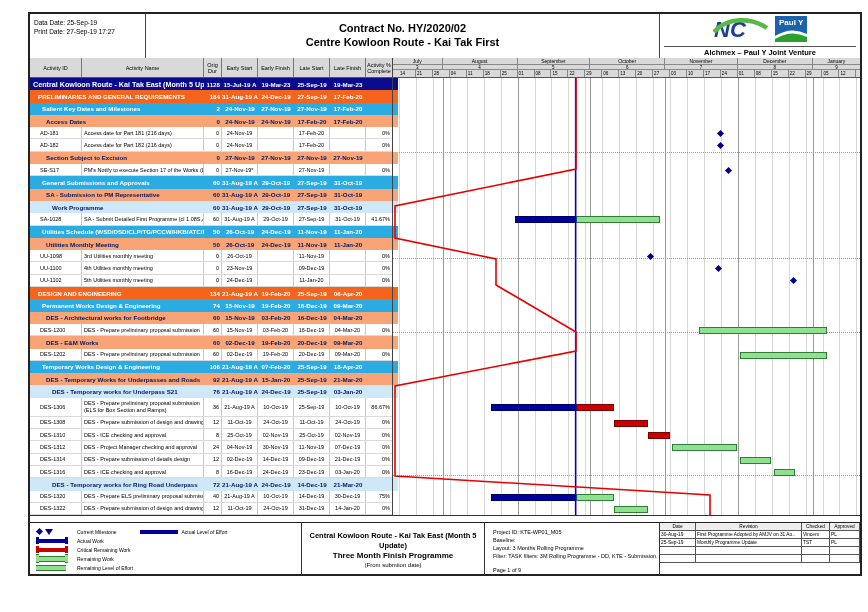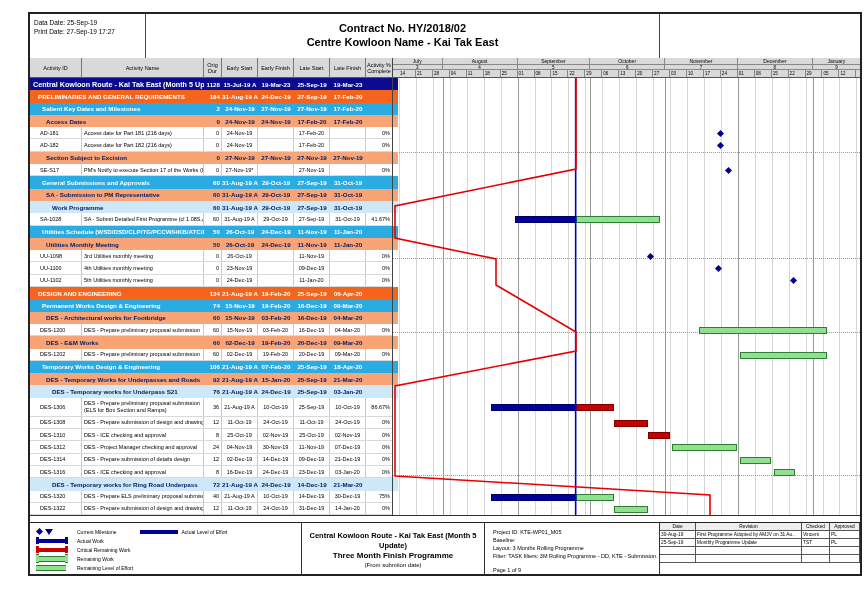--- a/index.html
+++ b/index.html
@@ -84,22 +84,41 @@
 
 <div class="canvas">
   <div class="sheet">
 
     <div class="hdr">
       <div class="dates">
         <div>Data Date: 25-Sep-19</div>
         <div>Print Date: 27-Sep-19 17:27</div>
       </div>
       <div class="titlebox">
-        <div class="t1">Contract No. HY/2018/02</div>
-        <div class="t2">Centre Kowloon Name - Kai Tak East</div>
+        <div class="t1">Contract No. HY/2020/02</div>
+        <div class="t2">Centre Kowloon Route - Kai Tak First</div>
+      </div>
+      <div class="logobox">
+        <div class="logos">
+          <span>
+            <svg width="56" height="26" viewBox="0 0 56 26">
+              <text x="1" y="21" font-size="22" font-style="italic" font-weight="bold" fill="#1b3f94" font-family="Liberation Sans, sans-serif">NC</text>
+              <path d="M1 16 C 14 1, 38 1, 54 12" stroke="#58b947" stroke-width="4.5" fill="none"></path>
+            </svg>
+          </span>
+          <span>
+            <svg width="32" height="26" viewBox="0 0 32 26">
+              <rect x="0" y="0" width="32" height="26" fill="#1c63ae"></rect>
+              <text x="4" y="9" font-size="8" font-weight="bold" fill="#ffffff" font-family="Liberation Sans, sans-serif">Paul Y</text>
+              <path d="M0 20 Q 16 10, 32 18 L 32 26 L 0 26 Z" fill="#ffffff"></path>
+              <path d="M0 23 Q 16 13, 32 21 L 32 26 L 0 26 Z" fill="#2aa12e"></path>
+            </svg>
+          </span>
+        </div>
+        <div class="jv">Alchmex – Paul Y  Joint Venture</div>
       </div>
     </div>
 
     <div class="thead" id="thead">
         <div class="hc" style="width: 52px;">Activity ID</div>
         <div class="hc" style="width: 122px;">Activity Name</div>
         <div class="hc" style="width: 18px;">Orig Dur</div>
         <div class="hc" style="width: 36px;">Early Start</div>
         <div class="hc" style="width: 36px;">Early Finish</div>
         <div class="hc" style="width: 36px;">Late Start</div>

